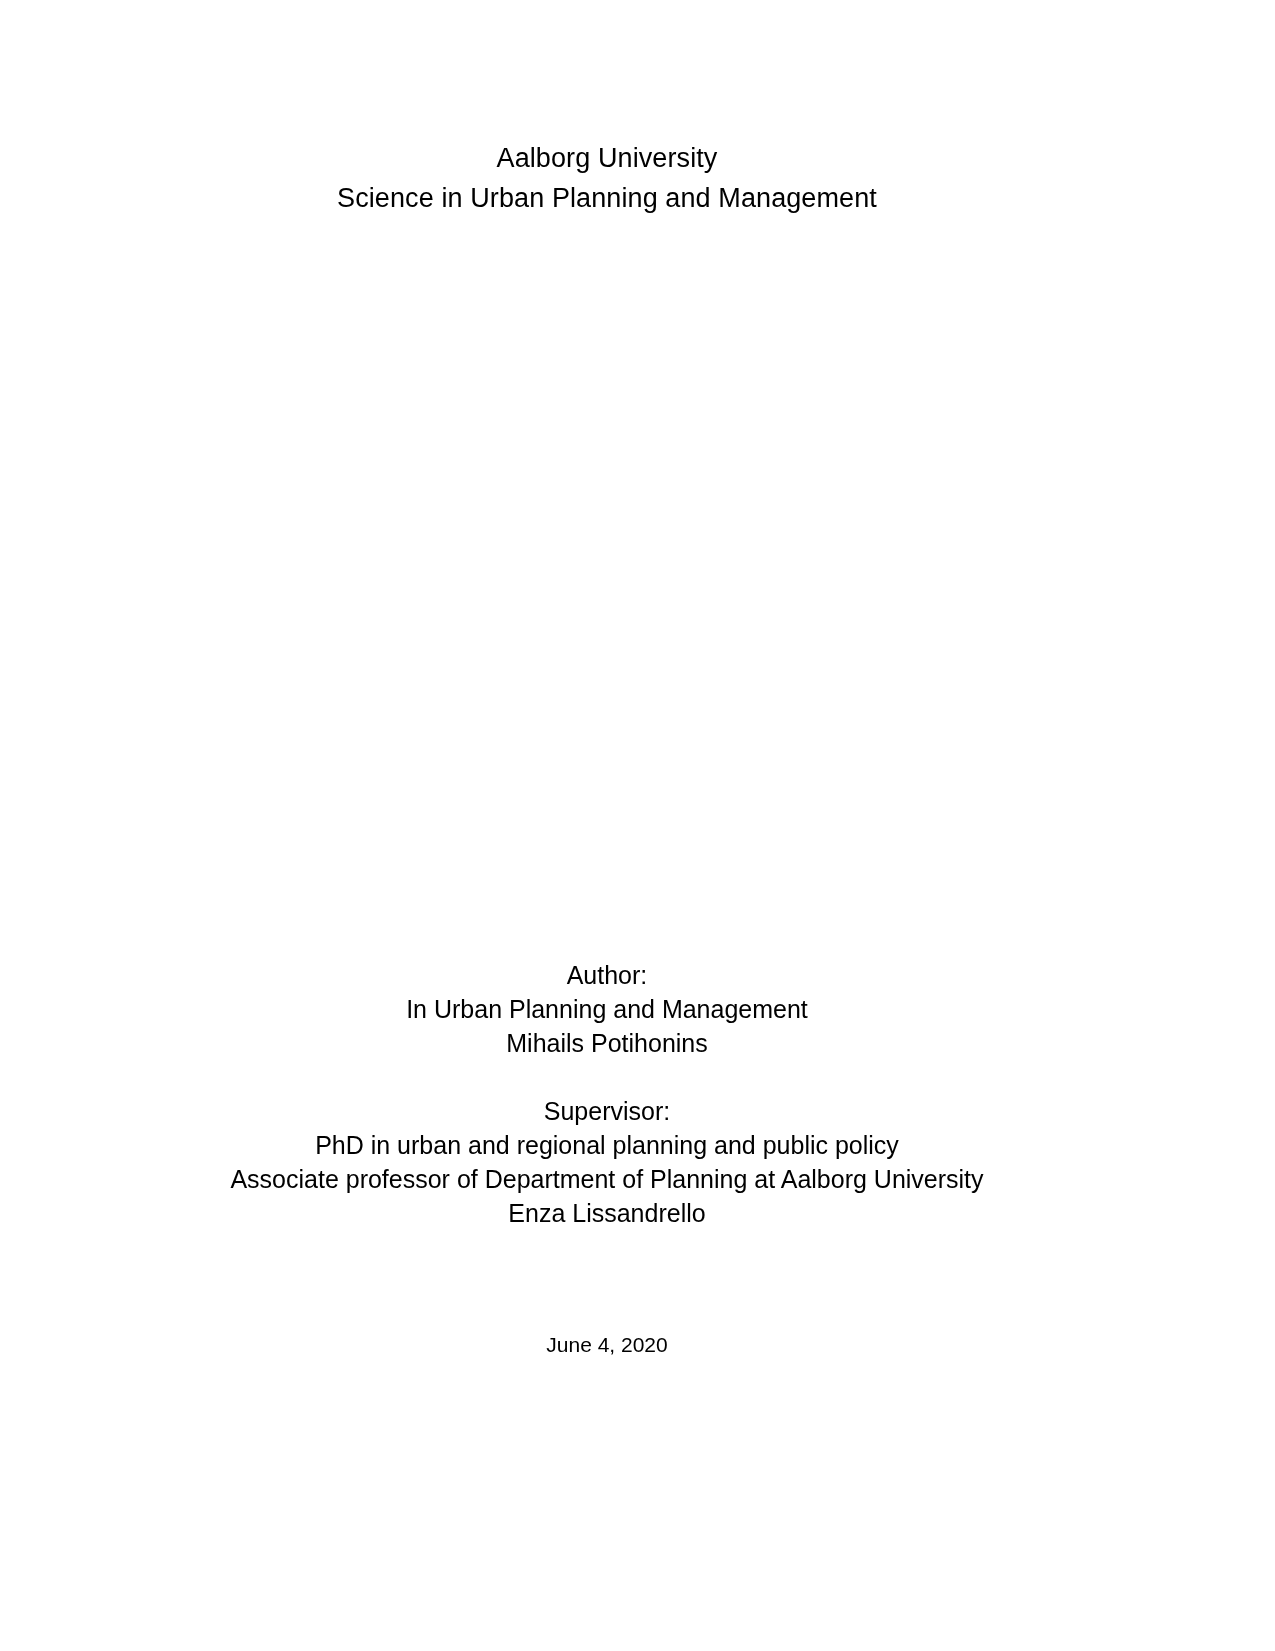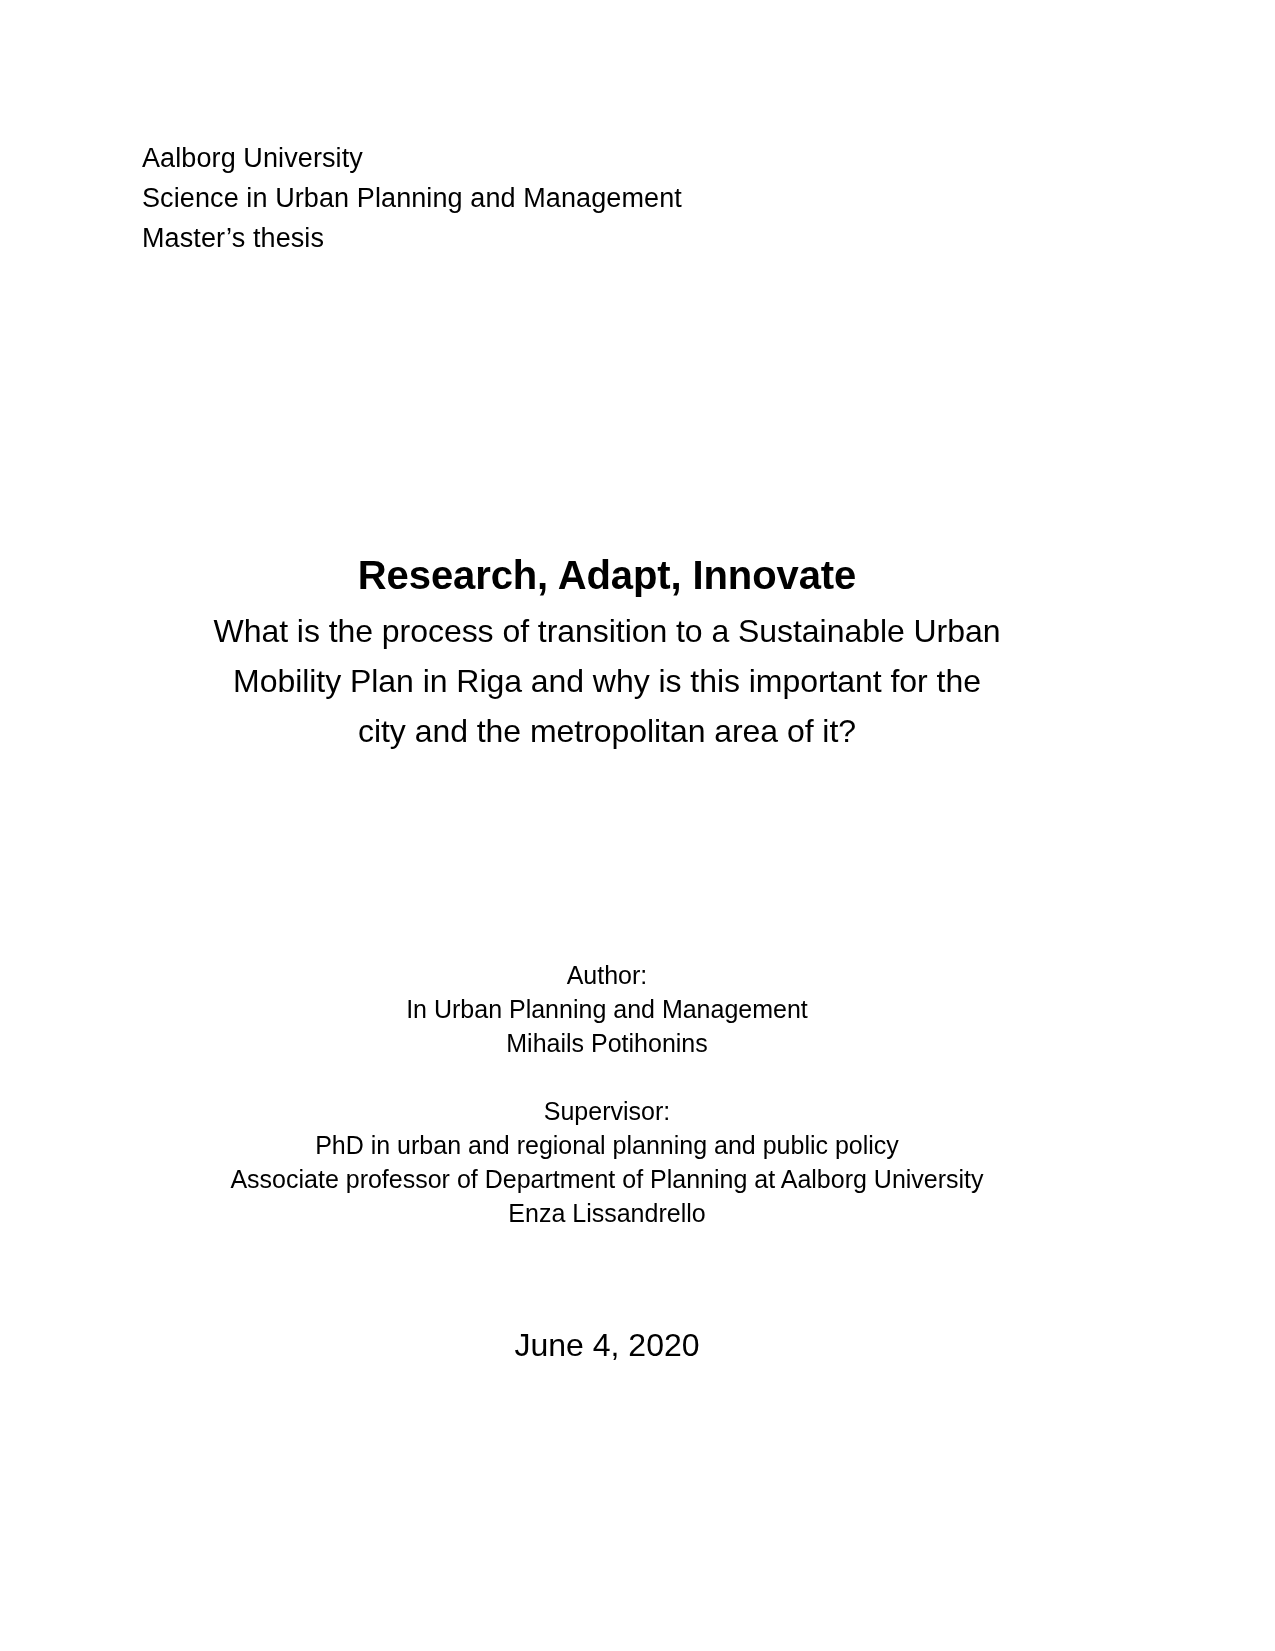--- a/index.html
+++ b/index.html
@@ -25,20 +25,21 @@
   
   .col {
     position: absolute;
     left: 142px;
     width: 930px;
   }
 
   
   .header-block {
     top: 138px;
+    text-align: center;
     font-size: 27px;
     line-height: 40px;
     letter-spacing: 0.1px;
   }
   .header-line {
     white-space: nowrap;
   }
 
   
   .title-block {
@@ -80,43 +81,34 @@
   sup {
     font-size: 0.62em;
     vertical-align: super;
     line-height: 0;
   }
 
   
   .date-block {
     top: 1328px;
     text-align: center;
-    font-size: 32px;
+    font-size: 21px;
     line-height: 34px;
   }
 </style>
 </head>
 <body>
 
 <div class="page">
 
   <div class="col header-block">
     <div class="header-line">Aalborg University</div>
     <div class="header-line">Science in Urban Planning and Management</div>
-    <div class="header-line">Master’s thesis</div>
   </div>
 
-  <div class="col title-block">
-    <h1 class="doc-title">Research, Adapt, Innovate</h1>
-    <h2 class="doc-subtitle">
-      <span class="subtitle-line">What is the process of transition to a Sustainable Urban</span><br>
-      <span class="subtitle-line">Mobility Plan in Riga and why is this important for the</span><br>
-      <span class="subtitle-line">city and the metropolitan area of it?</span>
-    </h2>
-  </div>
 
   <div class="col credits-block">
     <div class="credit-line">Author:</div>
     <div class="credit-line">In Urban Planning and Management</div>
     <div class="credit-line">Mihails Potihonins</div>
 
     <div class="credit-gap"></div>
 
     <div class="credit-line">Supervisor:</div>
     <div class="credit-line">PhD in urban and regional planning and public policy</div>

